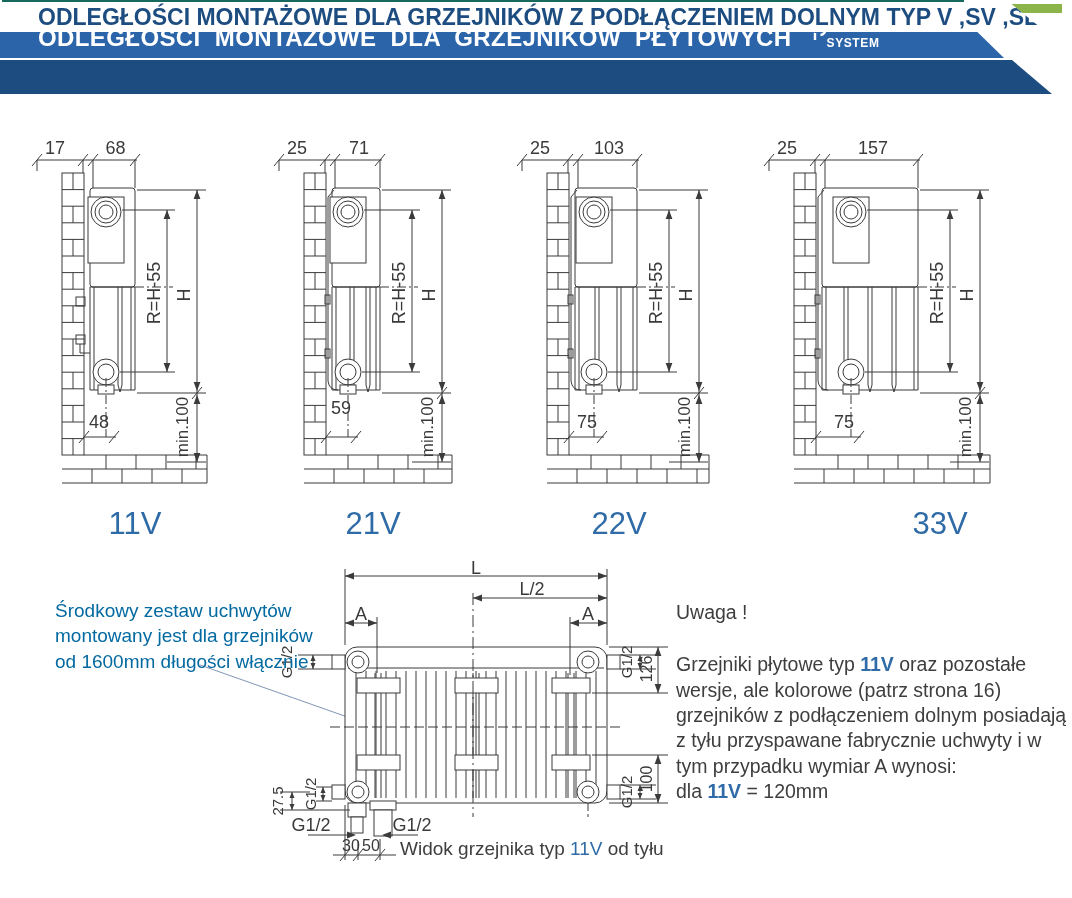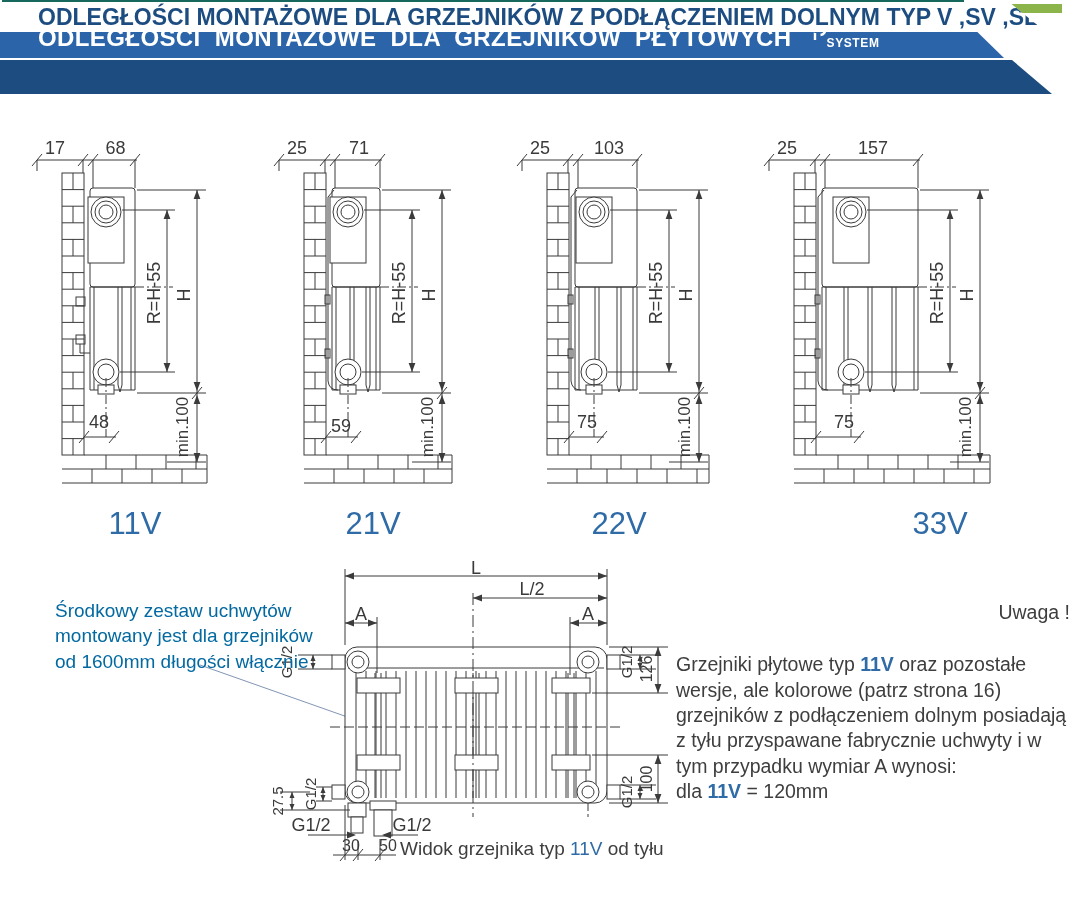--- a/index.html
+++ b/index.html
@@ -34,21 +34,21 @@
   .dimlab{position:absolute;transform:translate(-50%,-50%);font-size:18px;color:#3a3a3a;
           white-space:nowrap;line-height:1;}
   .rot{transform:translate(-50%,-50%) rotate(-90deg);}
   .f16{font-size:16px;} .f15{font-size:15px;} .f17{font-size:17px;}
   .typelab{position:absolute;top:506px;transform:translateX(-50%);font-size:31px;color:#2f6ba6;}
   
   .note-left{position:absolute;left:55px;top:598px;width:280px;font-size:19px;color:#0369a1;
              line-height:1.33;white-space:pre-line;}
   .note-right{position:absolute;left:676px;top:600px;width:394px;font-size:19.5px;color:#3e3e3e;line-height:1.3;}
   .note-right p{margin:0;}
-  .uwaga{margin-bottom:27px;text-align:right;}
+  .uwaga{margin-bottom:27px;}
   .blue{color:#2f6ba6;font-weight:bold;}
   .blue2{color:#2f6ba6;}
   .dla{margin-top:10px;}
   .caption{position:absolute;left:400px;top:838px;font-size:19px;color:#3e3e3e;white-space:nowrap;}
 </style>
 </head>
 <body>
 
 <div class="page">
 
@@ -257,21 +257,21 @@
         <line x1="76" y1="243" x2="76" y2="302" stroke-dasharray="9,3,2,3"></line>
         <line x1="54" y1="302" x2="86" y2="302"></line>
         <line x1="49" y1="308" x2="59" y2="296"></line>
         <line x1="79" y1="308" x2="89" y2="296"></line>
       </svg>
       <span class="dimlab" style="left: 25px; top: 13px;">25</span>
       <span class="dimlab" style="left: 87px; top: 13px;">71</span>
       <span class="dimlab rot" style="left: 127px; top: 158px;">R=H-55</span>
       <span class="dimlab rot" style="left: 157px; top: 160px;">H</span>
       <span class="dimlab rot f17" style="left: 155px; top: 292px;">min.100</span>
-      <span class="dimlab" style="left: 69px; top: 291px;">59</span>
+      <span class="dimlab" style="left: 69px; top: 273px;">59</span>
     </div>
   <div class="side-col" id="sv2" style="left:515px">
       <svg width="330" height="368" class="draw">
         <rect x="32" y="38" width="22" height="282"></rect>
         <line x1="32" y1="54.6" x2="54" y2="54.6"></line>
         <line x1="32" y1="71.2" x2="54" y2="71.2"></line>
         <line x1="32" y1="87.80000000000001" x2="54" y2="87.80000000000001"></line>
         <line x1="32" y1="104.4" x2="54" y2="104.4"></line>
         <line x1="32" y1="121" x2="54" y2="121"></line>
         <line x1="32" y1="137.60000000000002" x2="54" y2="137.60000000000002"></line>
@@ -613,21 +613,21 @@
       <span class="dimlab rot f15" style="left: 106px; top: 107px;">G1/2</span>
       <span class="dimlab rot f15" style="left: 446px; top: 107px;">G1/2</span>
       <span class="dimlab rot f16" style="left: 467px; top: 114px;">126</span>
       <span class="dimlab rot f15" style="left: 446px; top: 237px;">G1/2</span>
       <span class="dimlab rot f16" style="left: 467px; top: 224px;">100</span>
       <span class="dimlab rot f15" style="left: 97px; top: 246px;">27.5</span>
       <span class="dimlab rot f15" style="left: 130px; top: 239px;">G1/2</span>
       <span class="dimlab" style="left: 131px; top: 270px;">G1/2</span>
       <span class="dimlab" style="left: 232px; top: 270px;">G1/2</span>
       <span class="dimlab f16" style="left: 171px; top: 291px;">30</span>
-      <span class="dimlab f16" style="left: 208px; top: 291px;">50</span>
+      <span class="dimlab f16" style="left: 191px; top: 291px;">50</span>
     </div>
 
   <div class="caption">
     <span>Widok grzejnika typ </span><span class="blue2">11V</span><span> od tyłu</span>
   </div>
 
   <div class="note-left">Środkowy zestaw uchwytów
 montowany jest dla grzejników
 od 1600mm długości włącznie</div>
 

